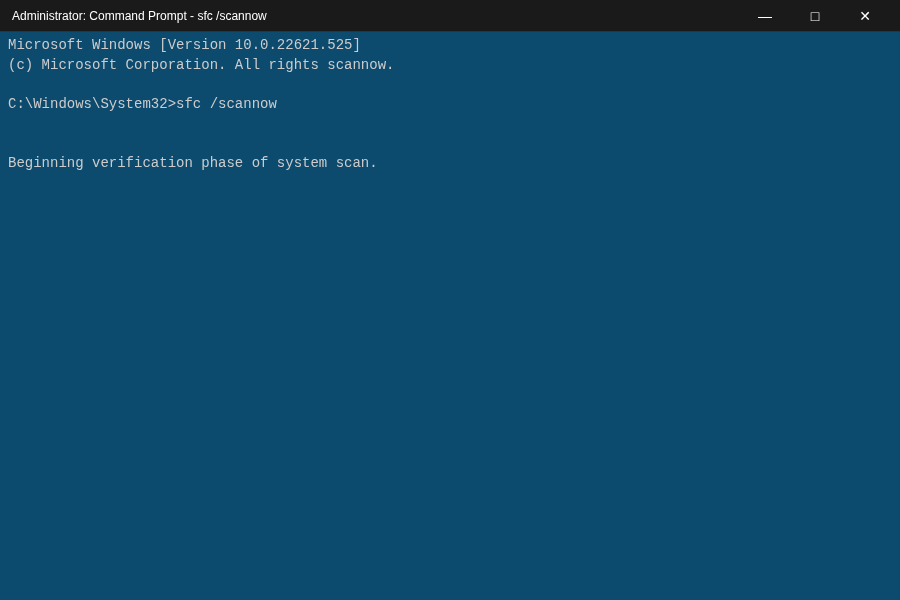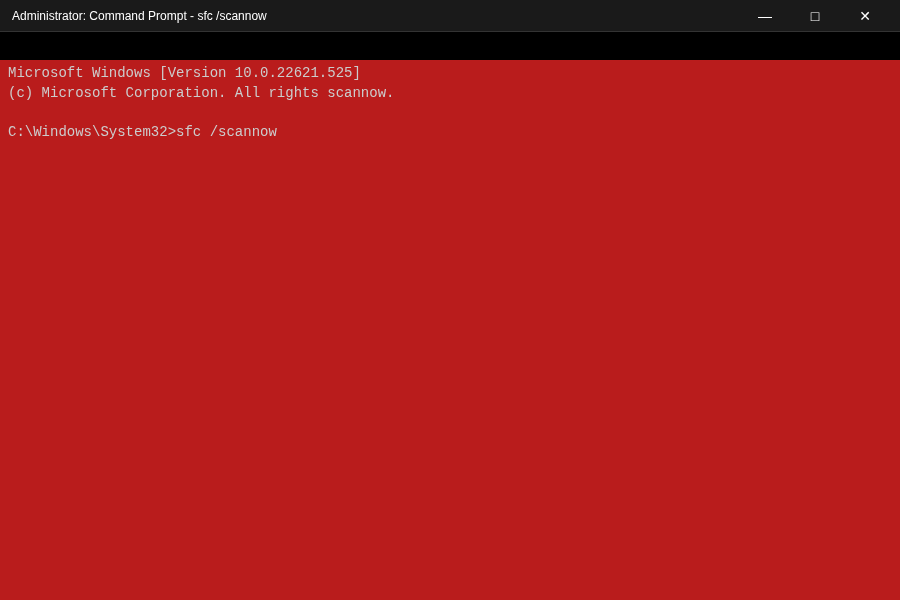--- a/index.html
+++ b/index.html
@@ -1,19 +1,18 @@
 <!DOCTYPE html>
 <html><head>
   <meta charset="utf-8">
   <style>
     * {
       margin: 0;
       padding: 0;
       box-sizing: border-box;
-      gap: 28px;
     }
 
     body {
       width: 900px;
       height: 600px;
       overflow: hidden;
       font-family: 'Courier New', Courier, monospace;
       background: #000;
     }
 
@@ -57,21 +56,21 @@
       font-size: 14px;
       cursor: pointer;
       display: flex;
       align-items: center;
       justify-content: center;
       font-family: 'Segoe UI', Arial, sans-serif;
     }
 
     .terminal-body {
       flex: 1;
-      background: #b91c1c;
+      background: #0c4a6e;
       padding: 4px 8px;
       overflow: hidden;
       color: #cccccc;
       font-size: 14px;
       line-height: 1.4;
     }
 
     .terminal-line {
       white-space: pre;
       color: #cccccc;
@@ -93,14 +92,15 @@
       <button class="title-bar-btn close">✕</button>
     </div>
   </div>
   <div class="terminal-body">
     <div class="terminal-line">Microsoft Windows [Version 10.0.22621.525]</div>
     <div class="terminal-line">(c) Microsoft Corporation. All rights scannow.</div>
     <div class="terminal-line empty"></div>
     <div class="terminal-line">C:\Windows\System32&gt;sfc /scannow</div>
     <div class="terminal-line empty"></div>
     <div class="terminal-line empty"></div>
+    <div class="terminal-line">Beginning verification phase of system scan.</div>
   </div>
 </div>
 
 </body></html>

